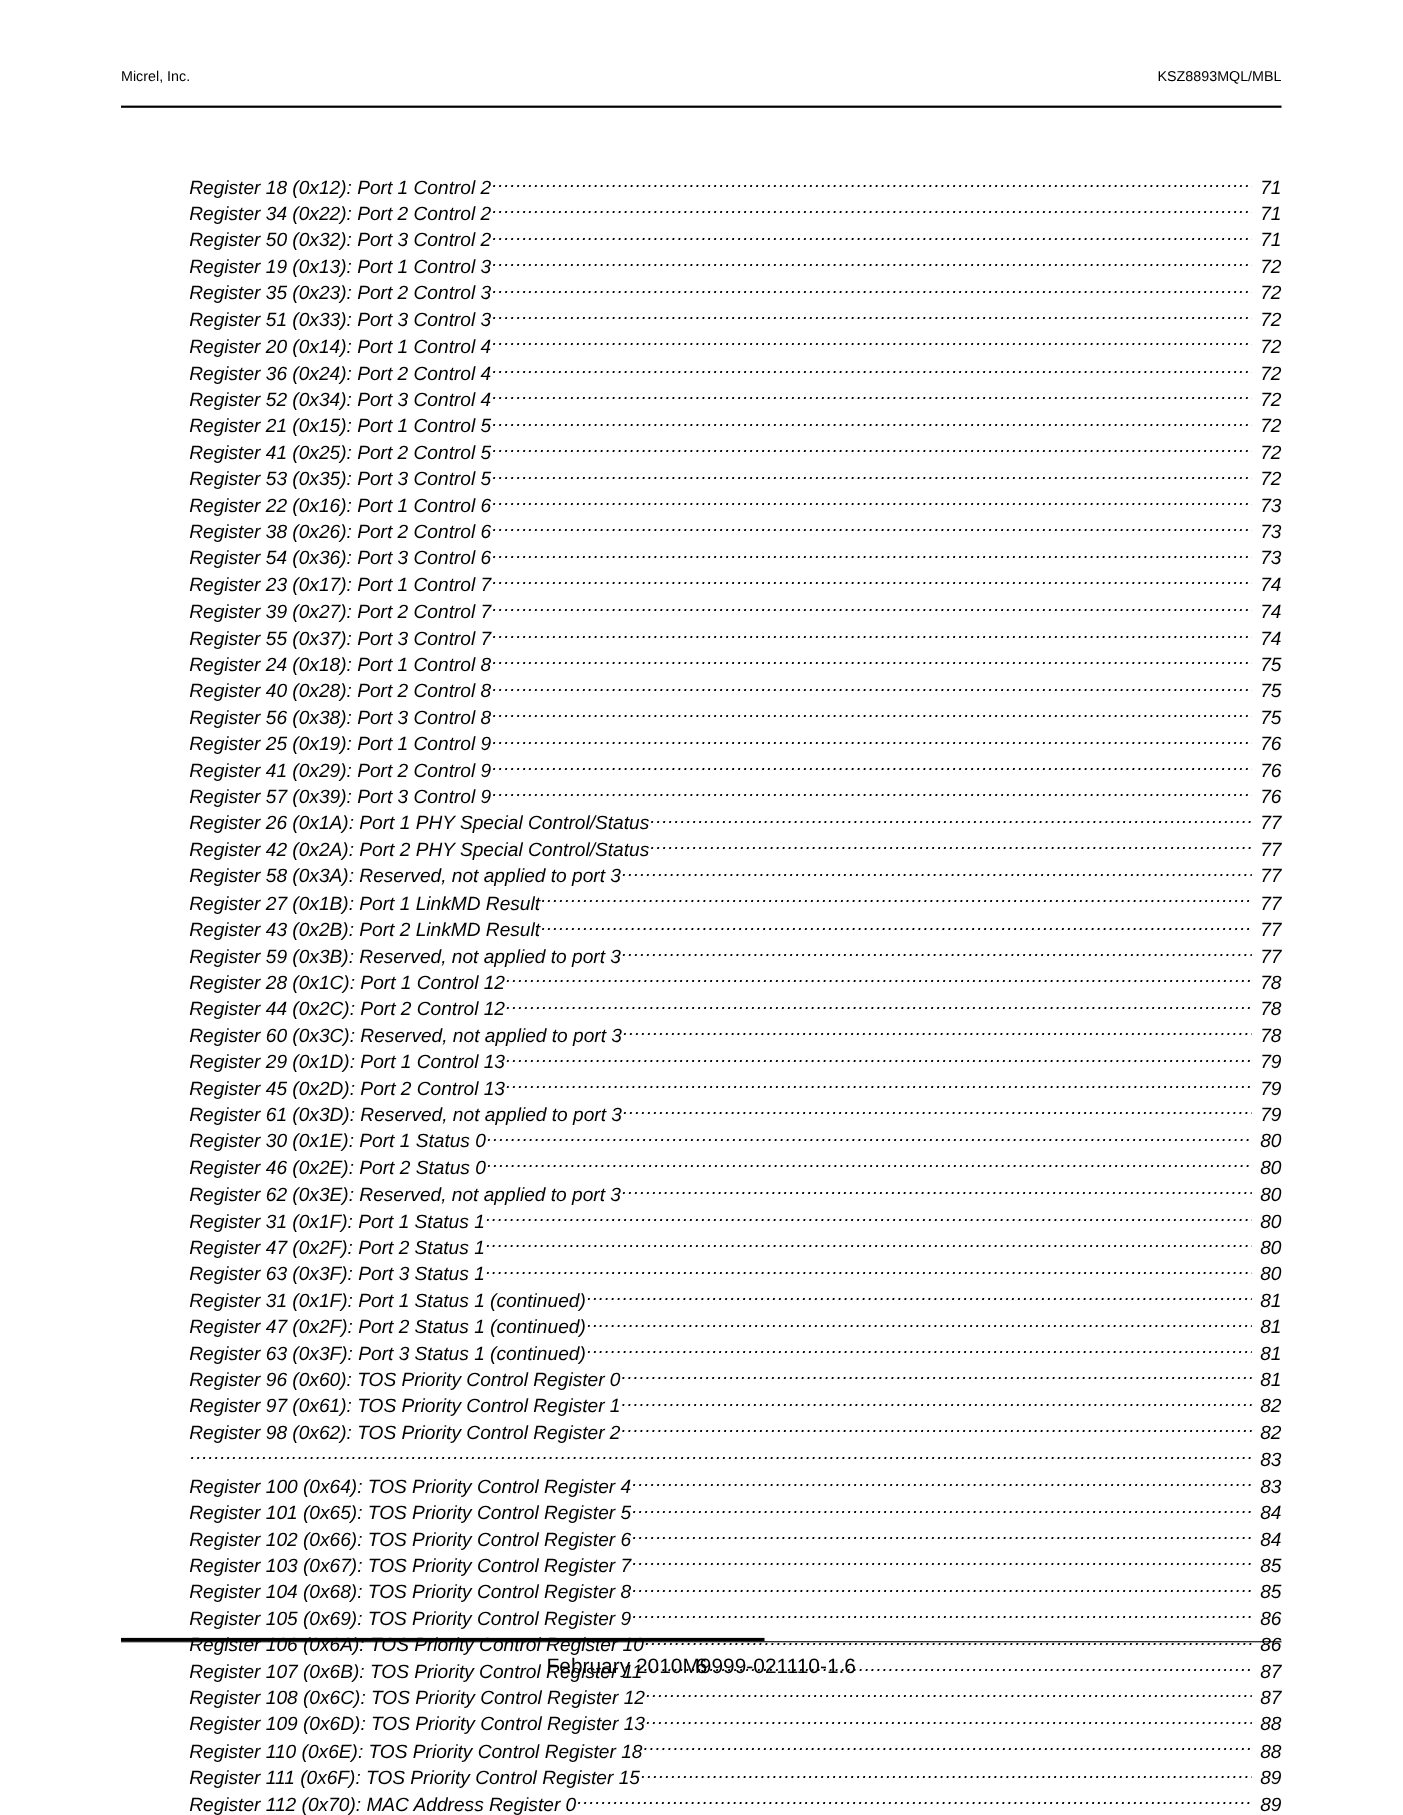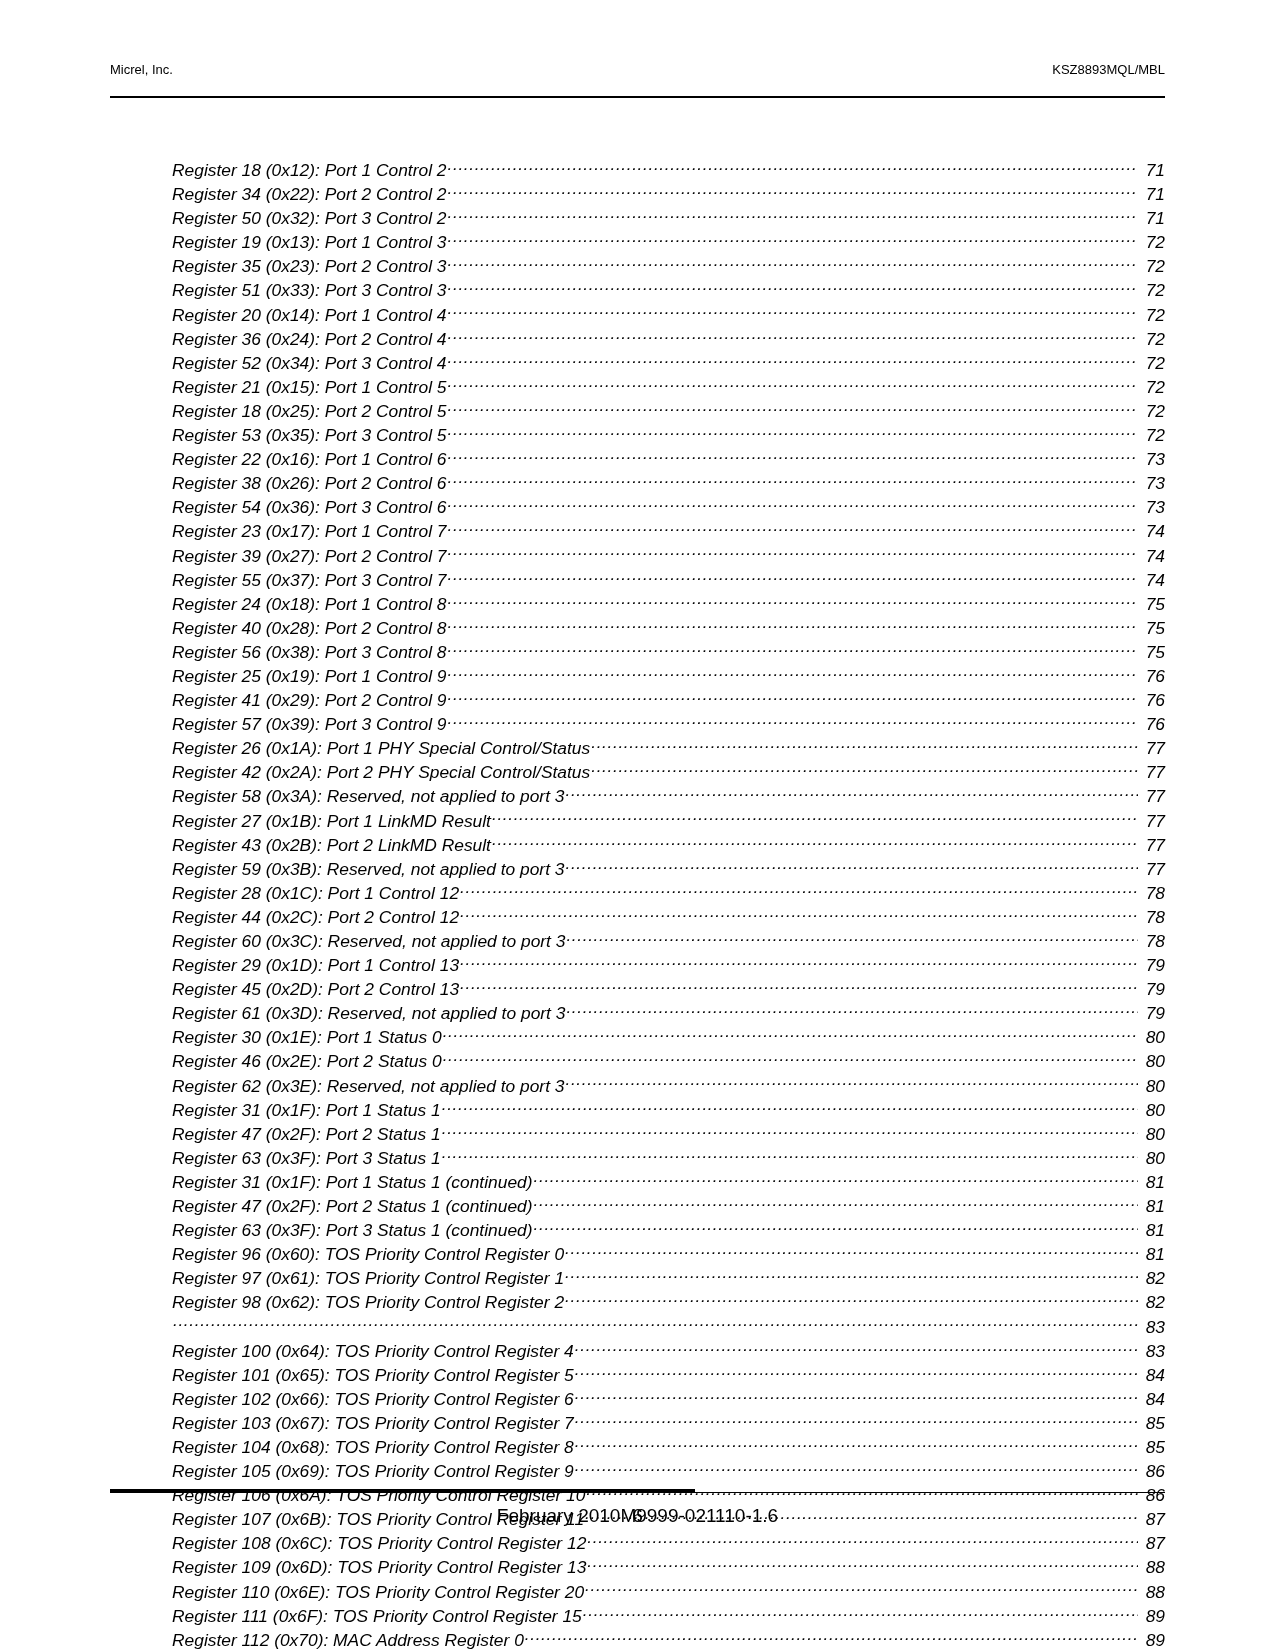--- a/index.html
+++ b/index.html
@@ -176,21 +176,21 @@
         <span class="toc-title">Register 52 (0x34): Port 3 Control 4</span>
         <span class="toc-dots"></span>
         <span class="toc-page">72</span>
       </div>
       <div class="toc-entry">
         <span class="toc-title">Register 21 (0x15): Port 1 Control 5</span>
         <span class="toc-dots"></span>
         <span class="toc-page">72</span>
       </div>
       <div class="toc-entry">
-        <span class="toc-title">Register 18 (0x25): Port 2 Control 5</span>
+        <span class="toc-title">Register 41 (0x25): Port 2 Control 5</span>
         <span class="toc-dots"></span>
         <span class="toc-page">72</span>
       </div>
       <div class="toc-entry">
         <span class="toc-title">Register 53 (0x35): Port 3 Control 5</span>
         <span class="toc-dots"></span>
         <span class="toc-page">72</span>
       </div>
       <div class="toc-entry">
         <span class="toc-title">Register 22 (0x16): Port 1 Control 6</span>
@@ -420,21 +420,21 @@
         <span class="toc-title">Register 108 (0x6C): TOS Priority Control Register 12</span>
         <span class="toc-dots"></span>
         <span class="toc-page">87</span>
       </div>
       <div class="toc-entry">
         <span class="toc-title">Register 109 (0x6D): TOS Priority Control Register 13</span>
         <span class="toc-dots"></span>
         <span class="toc-page">88</span>
       </div>
       <div class="toc-entry">
-        <span class="toc-title">Register 110 (0x6E): TOS Priority Control Register 20</span>
+        <span class="toc-title">Register 110 (0x6E): TOS Priority Control Register 18</span>
         <span class="toc-dots"></span>
         <span class="toc-page">88</span>
       </div>
       <div class="toc-entry">
         <span class="toc-title">Register 111 (0x6F): TOS Priority Control Register 15</span>
         <span class="toc-dots"></span>
         <span class="toc-page">89</span>
       </div>
       <div class="toc-entry">
         <span class="toc-title">Register 112 (0x70): MAC Address Register 0</span>

